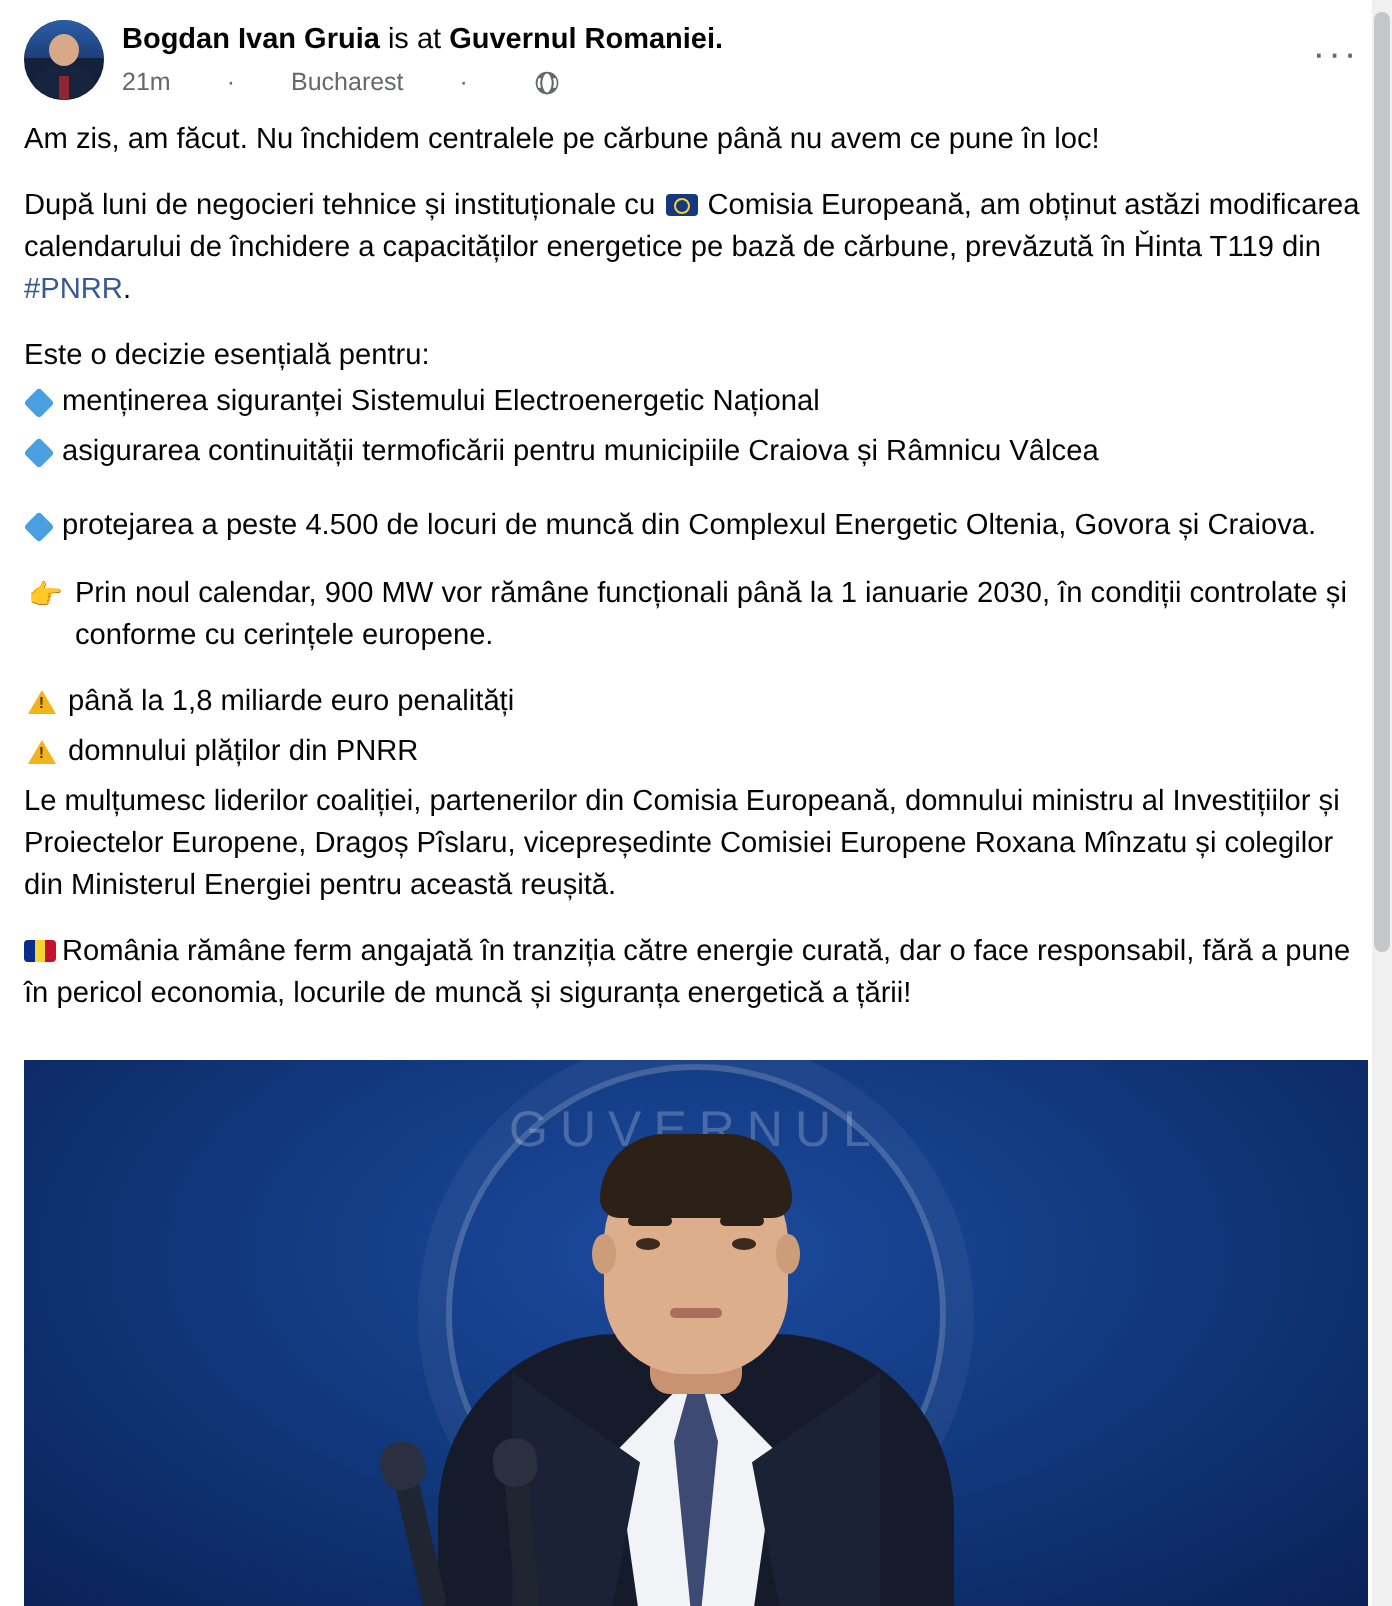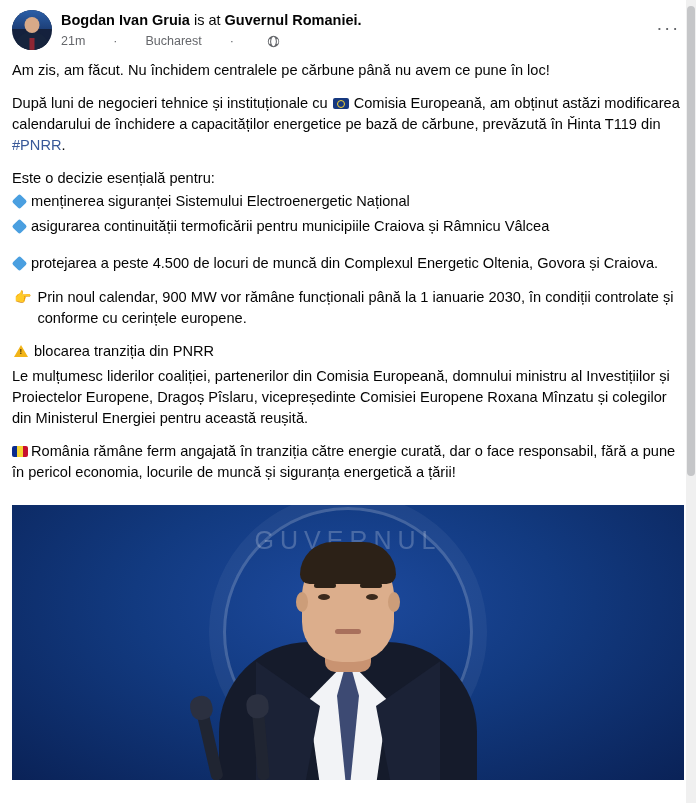--- a/index.html
+++ b/index.html
@@ -486,21 +486,25 @@
       </div>
 
       <div class="bullet-line" style="margin-bottom:12px;">
         <span class="emo"><span class="point">👉</span></span>
         <span>Prin noul calendar, 900 MW vor rămâne funcționali până la 1 ianuarie 2030, în condiții controlate și conforme cu cerințele europene.</span>
       </div>
 
 
       <div class="bullet-line">
         <span class="emo"><span class="warn"></span></span>
-        <span>blocarea tranziția din PNRR</span>
+        <span>până la 1,8 miliarde euro penalități</span>
+      </div>
+      <div class="bullet-line">
+        <span class="emo"><span class="warn"></span></span>
+        <span>domnului plăților din PNRR</span>
       </div>
 
       <p>Le mulțumesc liderilor coaliției, partenerilor din Comisia Europeană, domnului ministru al Investițiilor și Proiectelor Europene, Dragoș Pîslaru, vicepreședinte Comisiei Europene Roxana Mînzatu și colegilor din Ministerul Energiei pentru această reușită.</p>
 
       <p><span class="flag-ro"></span><span>România rămâne ferm angajată în tranziția către energie curată, dar o face responsabil, fără a pune în pericol economia, locurile de muncă și siguranța energetică a țării!</span></p>
 
     </div>
 
     <div class="post-image">
       <div class="img-side left"></div>

